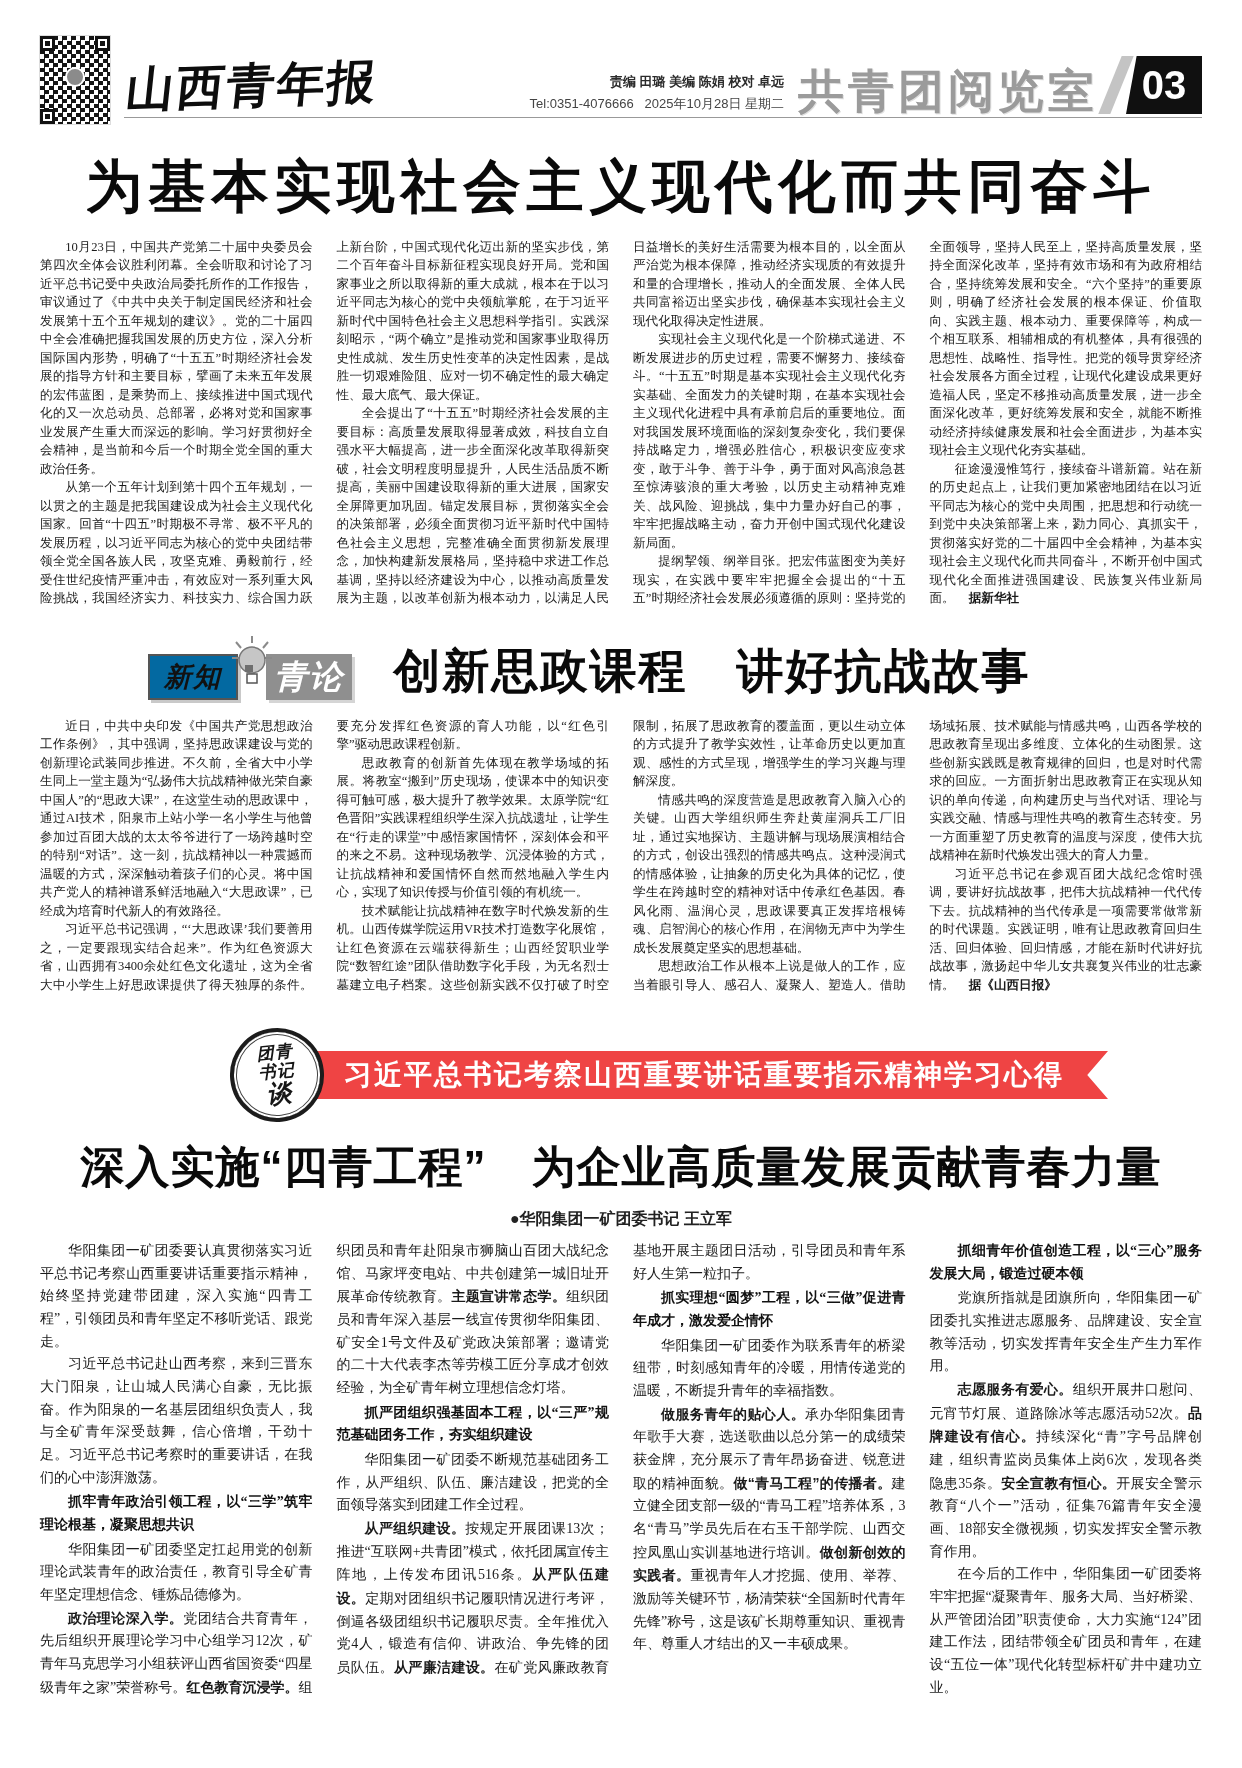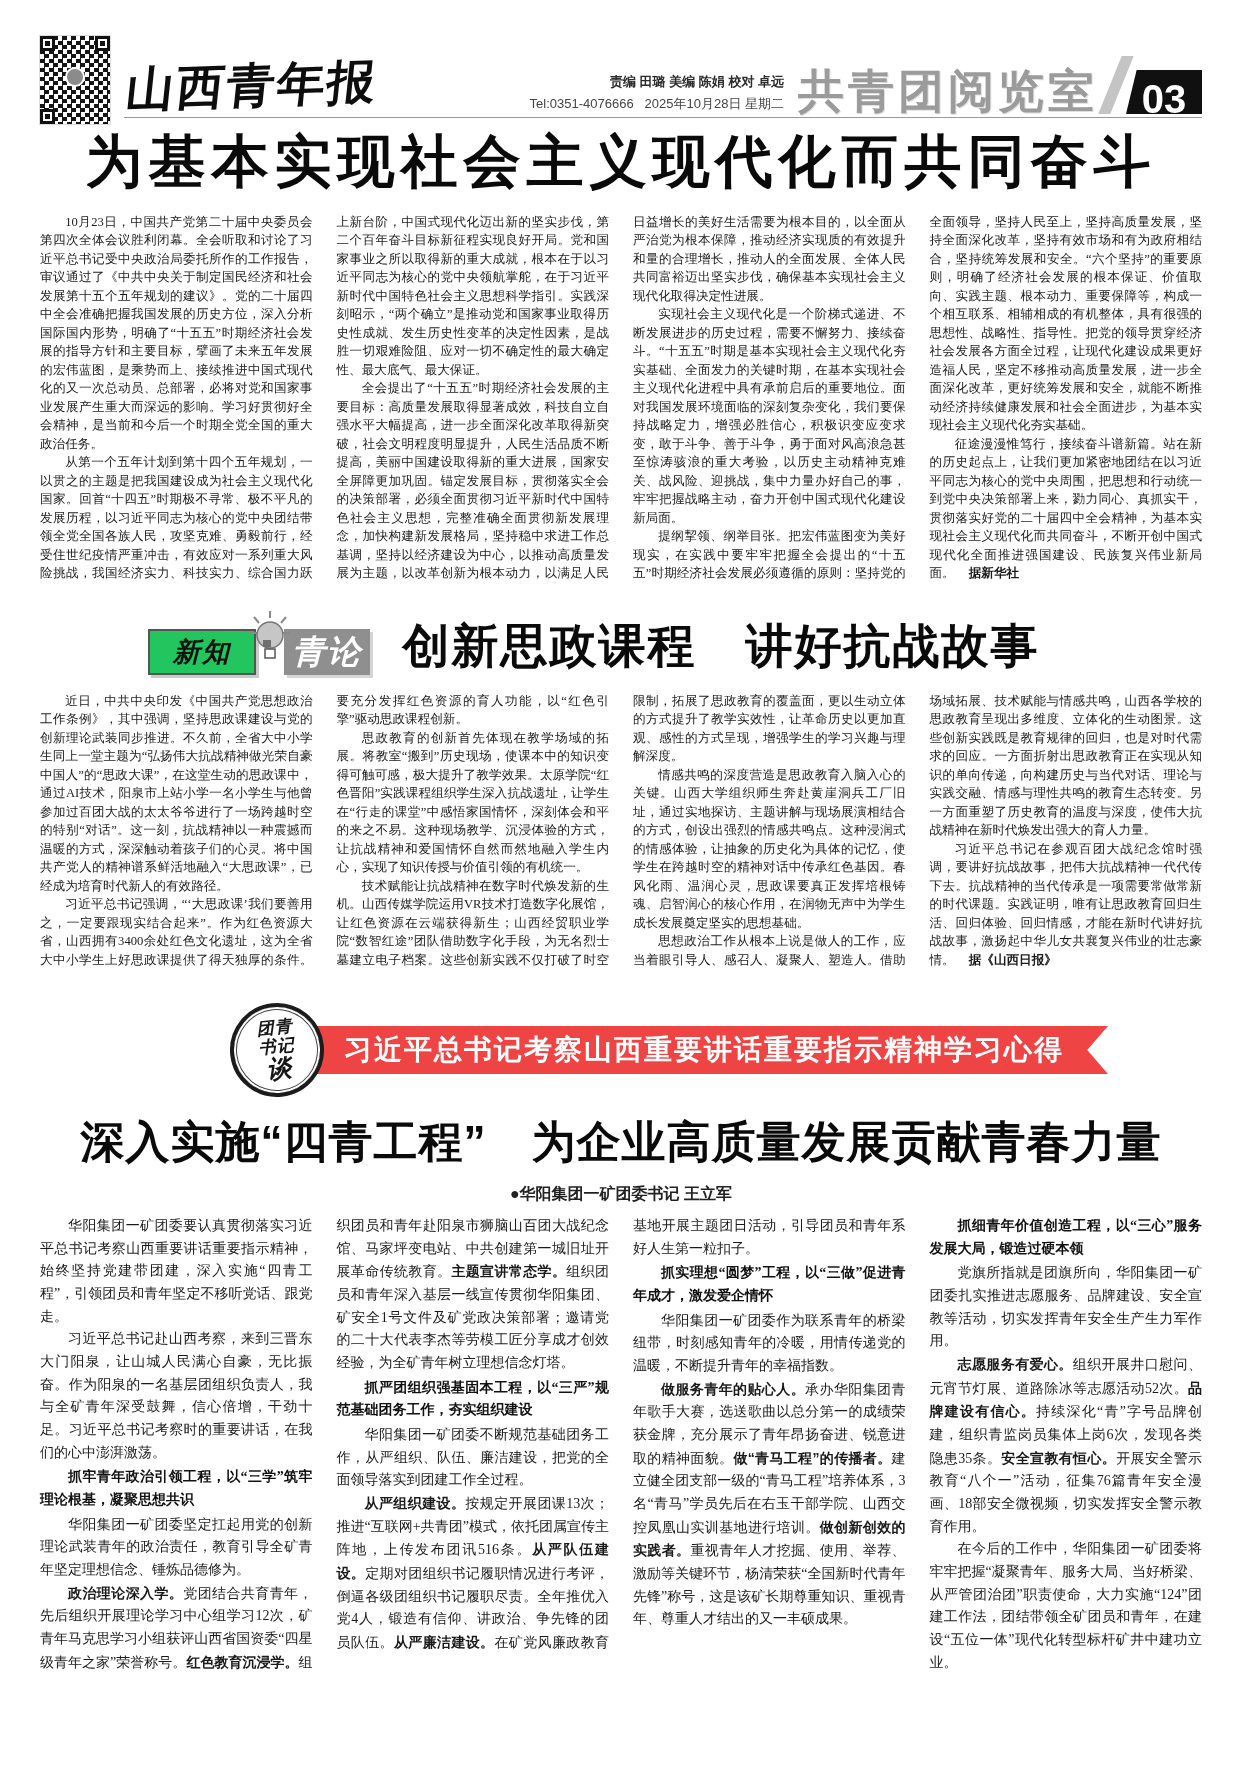--- a/index.html
+++ b/index.html
@@ -26,48 +26,48 @@
               transform:skewX(-8deg) rotate(-2deg); letter-spacing:2px; padding-bottom:14px; }
   .header-right { margin-left:auto; display:flex; align-items:flex-end; padding-bottom:10px; }
   .ed-block { text-align:right; font-family:"Liberation Sans","DejaVu Sans",sans-serif;
               font-size:13px; font-weight:600; color:#2b2b2b; line-height:1.65; margin-right:14px; }
   .ed-block .tel-line { color:#444; font-weight:500; }
   .section-title { font-family:"Liberation Sans","DejaVu Sans",sans-serif; font-size:46px;
                    font-weight:800; color:#9b9b9b; letter-spacing:4px; line-height:1;
                    text-shadow:1px 1px 0 #e0e0e0; margin-right:10px; }
   .slash { width:12px; height:58px; background:#c4c4c4; transform:skewX(-22deg);
            margin:0 4px 0 2px; }
-  .pagenum { width:76px; height:44px; background:#101010; color:#fff; text-align:center;
+  .pagenum { width:76px; height:58px; background:#101010; color:#fff; text-align:center;
              line-height:58px; font-family:"Liberation Sans","DejaVu Sans",sans-serif;
              font-size:40px; font-weight:900; clip-path:polygon(14% 0,100% 0,100% 100%,0 100%); }
 
   
   .kicker-row { text-align:center; margin-top:32px; }
   .kicker { display:inline-block; background:linear-gradient(#f5f5f5,#d8d8d8);
             border:1px solid #bbb; box-shadow:3px 4px 0 #9a9a9a; padding:6px 22px;
             font-family:"Liberation Sans","DejaVu Sans",sans-serif; font-size:21px;
             font-weight:800; color:#1c1c1c; letter-spacing:2px; }
-  .headline1 { margin-top:5px; text-align:center;
+  .headline1 { margin-top:30px; text-align:center;
                font-family:"Liberation Sans","DejaVu Sans",sans-serif;
                font-size:57px; font-weight:900; color:#0a0a0a; letter-spacing:6px; line-height:1.15; }
   .body-cols { margin-top:18px; column-gap:24px; text-align:justify; }
   .cols4 { column-count:4; }
   .art1-body { font-size:12.6px; line-height:1.47; }
   .art2-body { font-size:12.6px; line-height:1.47; margin-top:14px; }
   .art3-body { font-size:14px; line-height:1.62; margin-top:10px; }
   .para { text-indent:2em; }
   .subhead { text-indent:2em; font-family:Liberation Serif, serif;
              font-weight:800; color:#111; margin:2px 0; }
   .lead { font-weight:800; font-family:"Liberation Sans","DejaVu Sans",sans-serif; }
   .tail { font-weight:800; font-family:"Liberation Sans","DejaVu Sans",sans-serif; margin-left:14px; }
 
   
   .art2-head { display:flex; align-items:center; margin-top:32px; }
   .badge-group { display:flex; align-items:flex-end; margin-left:108px; position:relative; }
-  .badge-xin { width:108px; height:46px; background:#22c55e; border:2px solid #555;
+  .badge-xin { width:90px; height:46px; background:#0369a1; border:2px solid #555;
                box-shadow:3px 3px 0 #c9c9c9; text-align:center; line-height:42px;
                font-size:27px; font-weight:900; font-style:italic; letter-spacing:2px; color:#111; }
   .badge-qing { width:86px; height:46px; background:#8f8f8f; box-shadow:3px 3px 0 #d5d5d5;
                 text-align:center; line-height:46px; font-size:33px; font-weight:900;
                 font-style:italic; letter-spacing:2px; color:#fff; }
   .bulb { position:relative; width:44px; height:58px; margin:0 -8px; z-index:2; top:-8px; }
   .headline2 { flex:1; text-align:center; padding-right:130px;
                font-family:"Liberation Sans","DejaVu Sans",sans-serif;
                font-size:47px; font-weight:900; color:#0a0a0a; letter-spacing:2px; }
 

